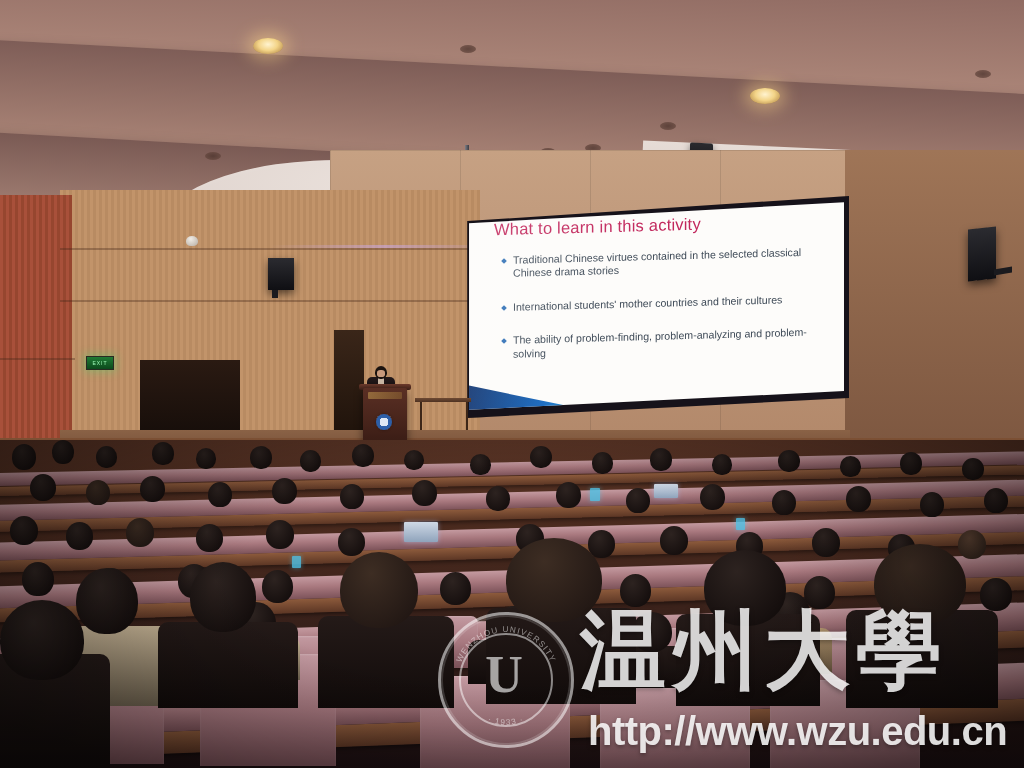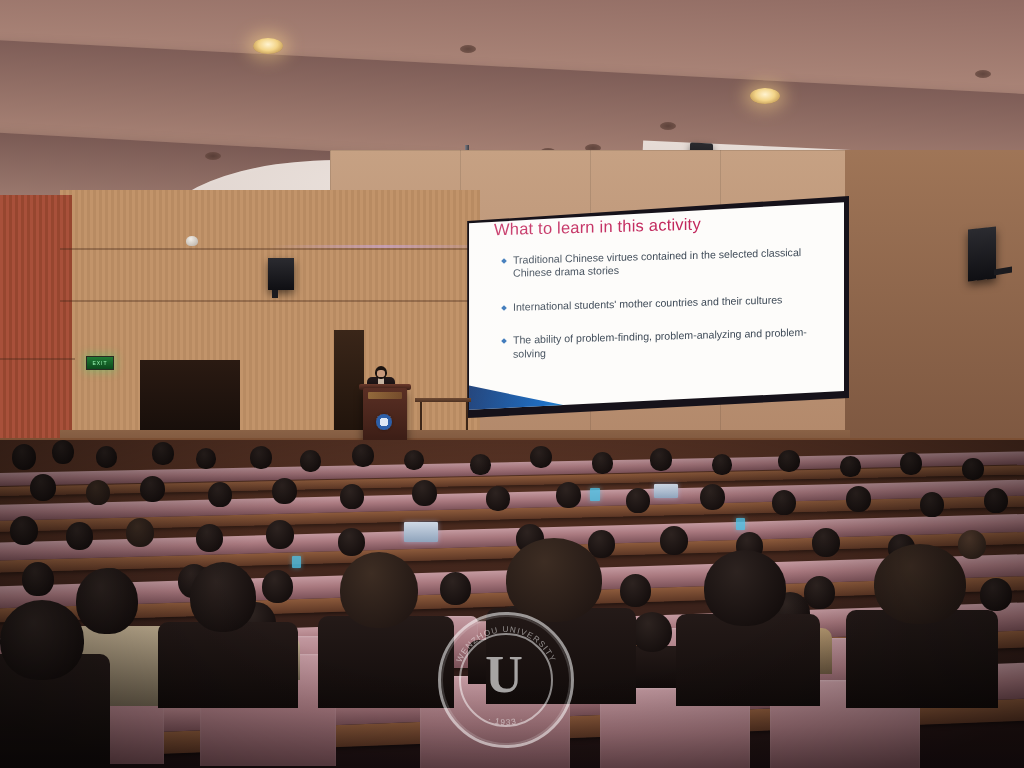--- a/index.html
+++ b/index.html
@@ -435,15 +435,17 @@
       <div class="wm-seal-u">U</div>
       <svg class="wm-ring-text" viewBox="0 0 130 130">
         <defs>
           <path id="arcTop" d="M 17,65 A 48,48 0 0 1 113,65"></path>
           <path id="arcBot" d="M 20,65 A 45,45 0 0 0 110,65"></path>
         </defs>
         <text><textPath href="#arcTop" startOffset="50%" text-anchor="middle">WENZHOU UNIVERSITY</textPath></text>
         <text><textPath href="#arcBot" startOffset="50%" text-anchor="middle">· 1933 ·</textPath></text>
       </svg>
     </div>
+    <div class="wm-cn">温州大學</div>
+    <div class="wm-url">http://www.wzu.edu.cn</div>
   </div>
 
 </div>
 
 </body></html>

